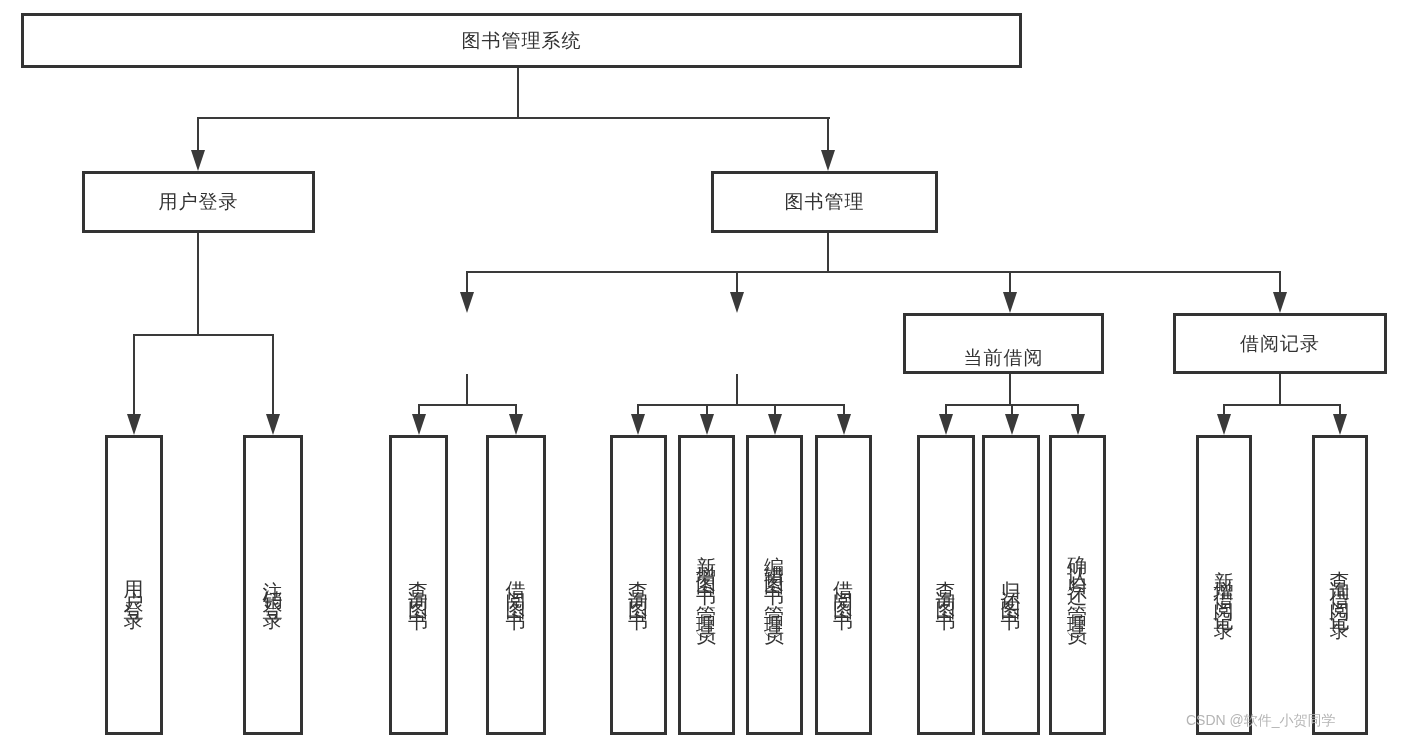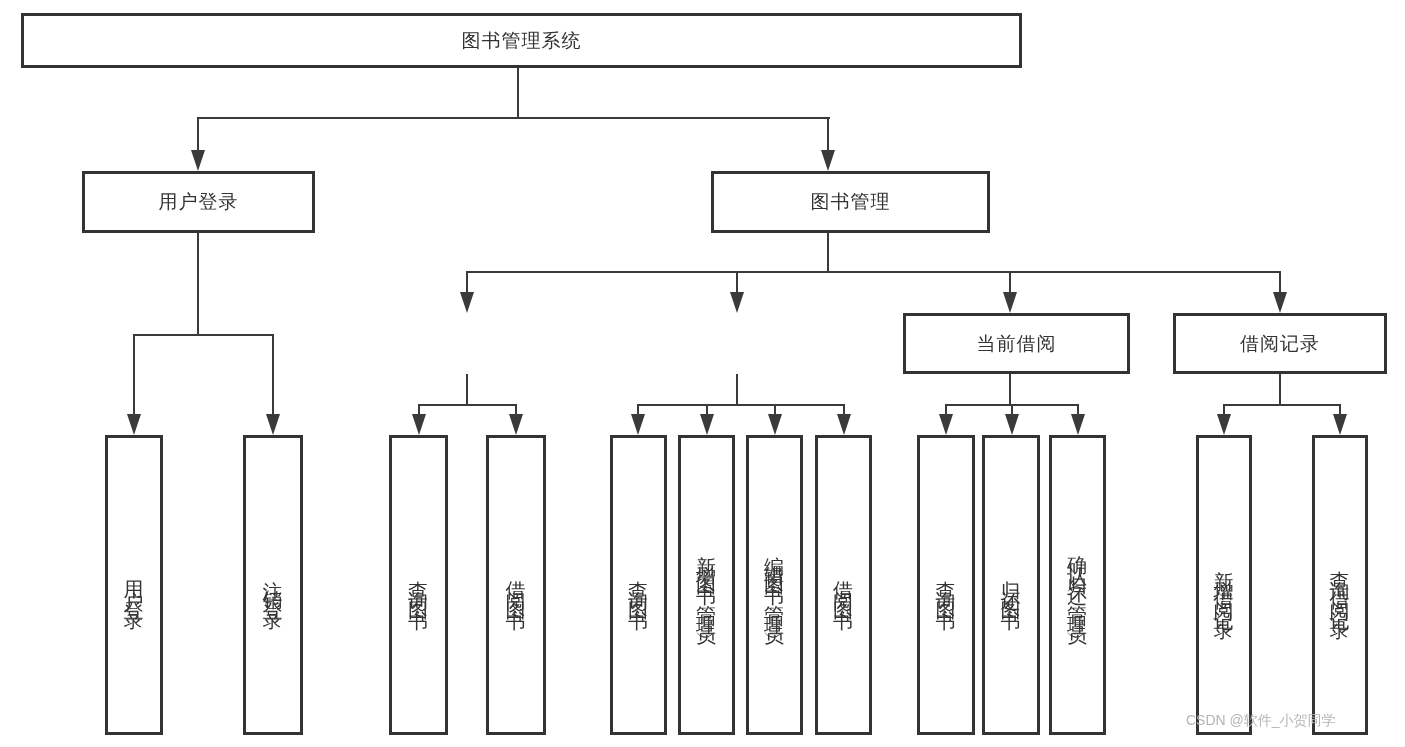--- a/index.html
+++ b/index.html
@@ -69,21 +69,21 @@
   <div class="line v" style="left:517px; top:68px; height:51px;"></div>
   <div class="line h" style="left:197px; top:117px; width:633px;"></div>
   <div class="line v" style="left:197px; top:117px; height:36px;"></div>
   <div class="arrow" style="left:191px; top:150px;"></div>
   <div class="line v" style="left:827px; top:117px; height:36px;"></div>
   <div class="arrow" style="left:821px; top:150px;"></div>
 
   <div class="box box-h" style="left:82px; top:171px; width:233px; height:62px;">
     <span>用户登录</span>
   </div>
-  <div class="box box-h" style="left:711px; top:171px; width:279px; height:62px;">
+  <div class="box box-h" style="left:711px; top:171px; width:227px; height:62px;">
     <span>图书管理</span>
   </div>
 
   <div class="line v" style="left:197px; top:233px; height:103px;"></div>
   <div class="line h" style="left:133px; top:334px; width:141px;"></div>
   <div class="line v" style="left:133px; top:334px; height:82px;"></div>
   <div class="arrow" style="left:127px; top:414px;"></div>
   <div class="line v" style="left:272px; top:334px; height:82px;"></div>
   <div class="arrow" style="left:266px; top:414px;"></div>
 
@@ -91,21 +91,21 @@
   <div class="line h" style="left:466px; top:271px; width:815px;"></div>
   <div class="line v" style="left:466px; top:271px; height:23px;"></div>
   <div class="arrow" style="left:460px; top:292px;"></div>
   <div class="line v" style="left:736px; top:271px; height:23px;"></div>
   <div class="arrow" style="left:730px; top:292px;"></div>
   <div class="line v" style="left:1009px; top:271px; height:23px;"></div>
   <div class="arrow" style="left:1003px; top:292px;"></div>
   <div class="line v" style="left:1279px; top:271px; height:23px;"></div>
   <div class="arrow" style="left:1273px; top:292px;"></div>
 
-  <div class="box box-h" style="left:903px; top:313px; width:227px; height:61px;">
+  <div class="box box-h" style="left:903px; top:313px; width:201px; height:61px;align-items:flex-end;">
     <span>当前借阅</span>
   </div>
   <div class="box box-h" style="left:1173px; top:313px; width:214px; height:61px;">
     <span>借阅记录</span>
   </div>
 
   <div class="line v" style="left:466px; top:374px; height:32px;"></div>
   <div class="line h" style="left:418px; top:404px; width:99px;"></div>
   <div class="line v" style="left:418px; top:404px; height:12px;"></div>
   <div class="arrow" style="left:412px; top:414px;"></div>

